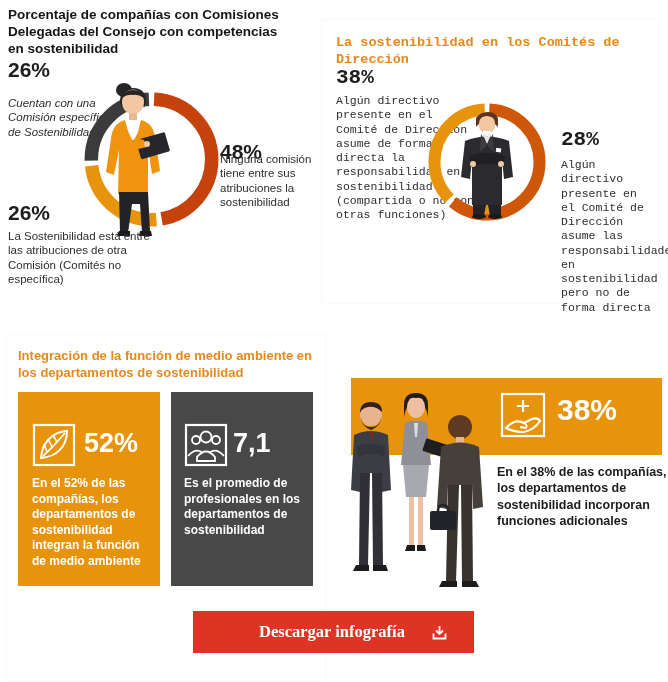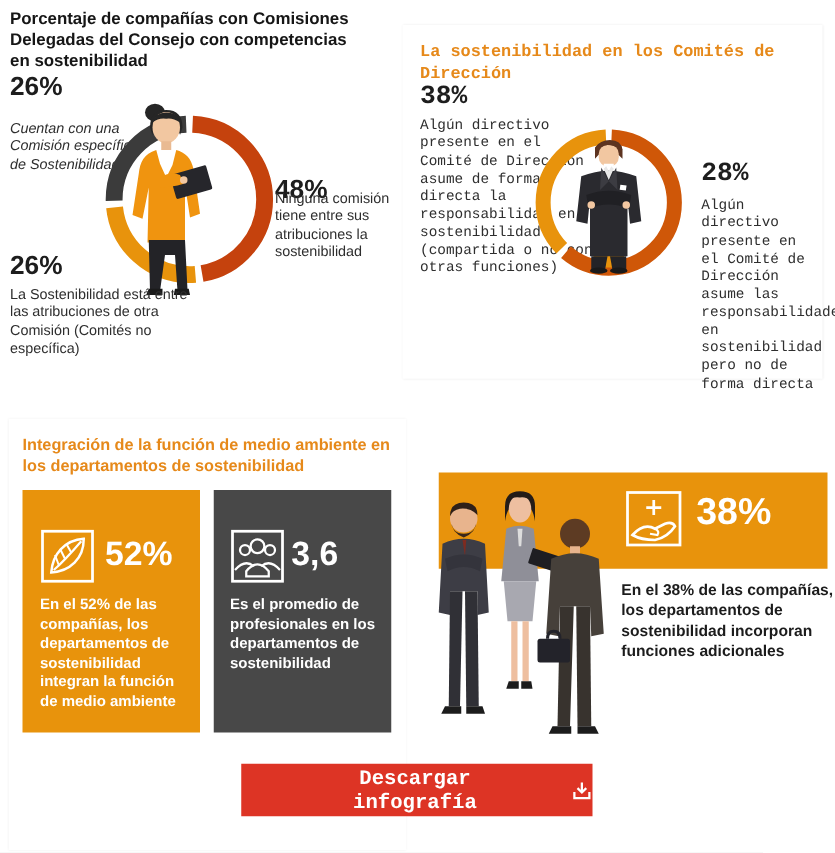--- a/index.html
+++ b/index.html
@@ -17,21 +17,21 @@
   .figure { position:absolute; }
   .figure svg { width:100%; height:100%; display:block; }
   .statbox { position:absolute; color:#fff; }
   .statbox .big { font-weight:bold; font-size:27px; color:#fff; }
   .statbox .txt { font-weight:bold; font-size:12px; line-height:1.3; color:#fff; }
   .bar-big { font-weight:bold; font-size:30px; color:#fff; }
   .s4-txt { font-weight:bold; font-size:12.5px; line-height:1.3; color:#1c1c1c; }
   .btn { position:absolute; left:193px; top:611px; width:281px; height:42px;
          background:#dd3425; border:none; cursor:pointer;
          display:flex; align-items:center; justify-content:center; gap:26px;
-         font-family:Liberation Mono, monospace;padding-left:40px; }
+         font-family:Liberation Serif, serif;padding-left:40px; }
   .btn span { color:#fff; font-weight:bold; font-size:16.5px; }
   .icon-sq { display:block; }
 </style>
 </head>
 <body>
 
 <div class="stage">
 
   <div class="abs h-dark" style="left:8px; top:6px; width:285px;">Porcentaje de compañías con Comisiones Delegadas del Consejo con competencias en sostenibilidad</div>
 
@@ -128,21 +128,21 @@
     <div class="statbox" style="left:164px; top:57px; width:142px; height:194px; background:#484848;">
       <svg class="icon-sq abs" style="left:13px; top:31px;" width="44" height="44" viewBox="0 0 44 44">
         <rect x="2" y="2" width="40" height="40" fill="none" stroke="#fff" stroke-width="2.2"></rect>
         <circle cx="12" cy="17" r="4" fill="none" stroke="#fff" stroke-width="1.8"></circle>
         <circle cx="32" cy="17" r="4" fill="none" stroke="#fff" stroke-width="1.8"></circle>
         <circle cx="22" cy="14" r="5.5" fill="none" stroke="#fff" stroke-width="1.8"></circle>
         <path d="M4,33 Q12,24 19,30" fill="none" stroke="#fff" stroke-width="1.8"></path>
         <path d="M40,33 Q32,24 25,30" fill="none" stroke="#fff" stroke-width="1.8"></path>
         <path d="M13,34 Q22,23 31,34 L31,38 L13,38 Z" fill="none" stroke="#fff" stroke-width="1.8"></path>
       </svg>
-      <div class="big abs" style="left:62px; top:36px;">3,6</div>
+      <div class="big abs" style="left:62px; top:36px;">7,1</div>
       <div class="txt abs" style="left:13px; top:84px; width:124px;">Es el promedio de profesionales en los departamentos de sostenibilidad</div>
     </div>
   </div>
 
   <div class="abs" style="left:351px; top:378px; width:311px; height:77px; background:#e8930c;">
     <svg class="icon-sq abs" style="left:149px; top:14px;" width="46" height="46" viewBox="0 0 46 46">
       <rect x="2" y="2" width="42" height="42" fill="none" stroke="#fff" stroke-width="2.2"></rect>
       <path d="M23,8 L23,20 M17,14 L29,14" fill="none" stroke="#fff" stroke-width="2.2"></path>
       <path d="M6,36 Q15,26 24,31 L32,27 Q38,25 40,29 Q34,38 24,40 Q13,40 6,36 Z" fill="none" stroke="#fff" stroke-width="2.1"></path>
       <path d="M24,31 Q28,33 26,36 L20,35" fill="none" stroke="#fff" stroke-width="1.8"></path>

